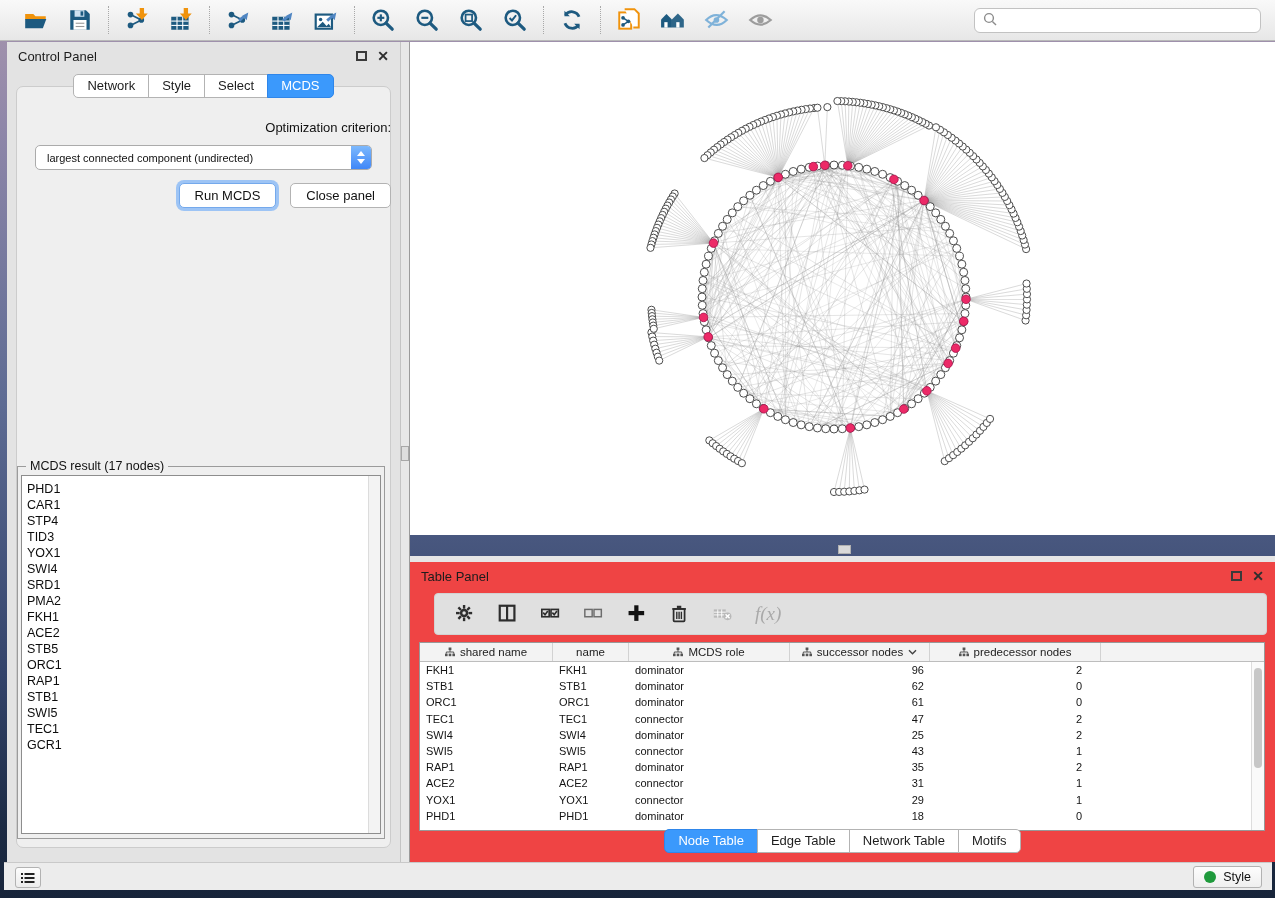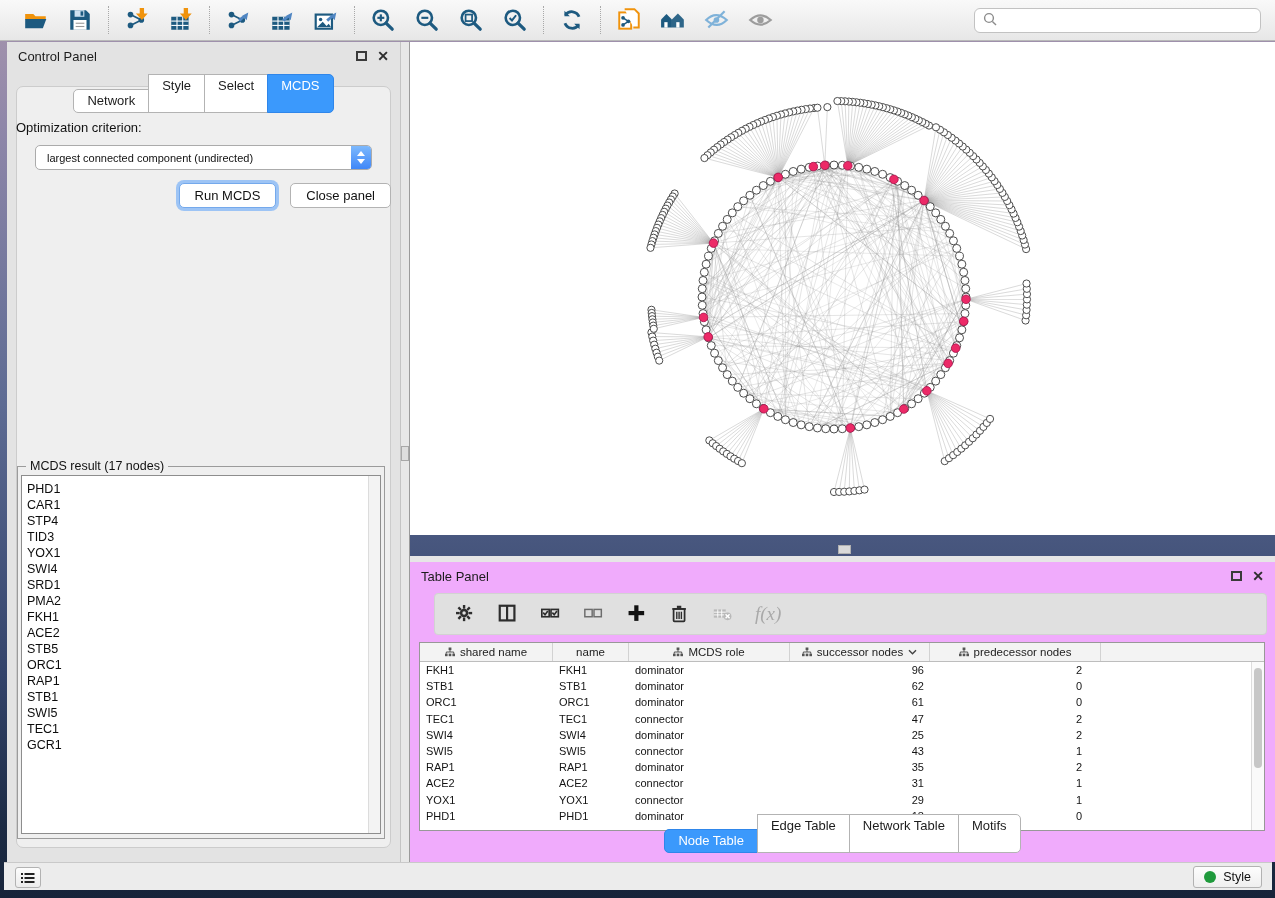--- a/index.html
+++ b/index.html
@@ -26,24 +26,24 @@
   .control-panel { position:absolute; left:7px; top:42px; width:393px; height:820px; background:#e3e3e3; }
   .panel-header { height:28px; display:flex; align-items:center; padding:12px 11px; font-size:13px; color:#1c1c1c; }
   .win-btns { margin-left:auto; display:flex; gap:10px; align-items:center; }
   .float-glyph { width:11px; height:10px; border:2px solid #3a3a3a; display:inline-block; }
   .close-glyph { font-size:14px; font-weight:bold; color:#2e2e2e; line-height:10px; }
   .cp-inner { position:absolute; left:9px; top:44px; width:375px; height:762px;
     background:#efefef; border:1px solid #cccccc; border-radius:7px; }
   .cp-tabs { position:absolute; left:0; width:100%; top:32px; display:flex; justify-content:center; z-index:3; }
   .tab { background:#fff; border:1px solid #b3b3b3; margin-left:-1px; padding:3px 13px 4px;
     font-size:13px; color:#1d1d1d; white-space:nowrap; }
-  .tab:first-child { border-radius:5px 0 0 5px; margin-left:0;margin-top:15px; }
+  .tab:first-child { border-radius:5px 0 0 5px; margin-left:0; }
   .tab:last-child  { border-radius:0 5px 5px 0; }
   .tab.active { background:#3b99fc; border-color:#2f86ea; color:#fff; }
-  .opt-label { margin-top:34px; text-align:left; font-size:13px; color:#111; }
+  .opt-label { margin-top:34px; text-align:right; font-size:13px; color:#111; }
   .dropdown { margin:10px auto 0; width:337px; height:25px; background:#fff;
     border:1px solid #ababab; border-radius:5px; position:relative;
     display:flex; align-items:center; padding-left:11px; font-size:11px; color:#111; }
   .dd-stepper { position:absolute; right:0px; top:0px; width:20px; height:23px;
     background:linear-gradient(#7db9fd,#3f87f8); border-radius:0 4px 4px 0;
     display:flex; flex-direction:column; align-items:center; justify-content:center; gap:3px; }
   .tri-up   { width:0;height:0;border-left:4px solid transparent;border-right:4px solid transparent;border-bottom:5px solid #fff; }
   .tri-down { width:0;height:0;border-left:4px solid transparent;border-right:4px solid transparent;border-top:5px solid #fff; }
   .btn-row { display:flex; justify-content:flex-end; gap:14px; margin-top:13px; }
   .btn { background:#fff; border:1px solid #b3b3b3; border-radius:5px; padding:4px 15px;
@@ -72,21 +72,21 @@
   .network-panel { position:absolute; left:410px; top:42px; width:865px; height:514px; }
   .net-titlebar { height:21px; background:linear-gradient(#eeeeee,#dddddd); border-bottom:1px solid #a8a8a8;
     position:relative; display:flex; align-items:center; justify-content:center;
     font-size:12.5px; color:#1b1b1b; }
   .lights { position:absolute; left:9px; top:4px; display:flex; gap:7px; }
   .light { width:13px; height:13px; border-radius:50%; border:0.5px solid rgba(0,0,0,.18); }
   .net-canvas { position:relative; width:865px; height:493px; background:#ffffff; }
   .net-canvas svg { position:absolute; left:0; top:0; }
 
   
-  .table-panel { position:absolute; left:410px; top:562px; width:865px; height:300px; background:#f0abfc; }
+  .table-panel { position:absolute; left:410px; top:562px; width:865px; height:300px; background:#ef4444; }
   .tp-toolbar { position:absolute; left:8px; right:8px; top:31px; height:42px;
     background:#e0e0e0; border:1px solid #d2d2d2; border-radius:4px;
     display:flex; align-items:center; gap:21px; padding-left:19px;margin-left:16px; }
   .tp-btn { background:none; border:none; padding:0; display:flex; align-items:center; }
   .fx-label { font-family:"Liberation Serif", serif; font-style:italic; font-size:19px; color:#a9a9a9; }
   .tp-table { position:absolute; left:9px; top:80px; width:846px; height:189px;
     background:#fff; border:1px solid #989898; font-size:11px; color:#141414; }
   .thead { display:grid; grid-template-columns:133px 76px 161px 140px 171px 1fr;
     height:19px; background:#f3f3f3; border-bottom:1px solid #bdbdbd; }
   .th { display:flex; align-items:center; justify-content:center; gap:5px;

